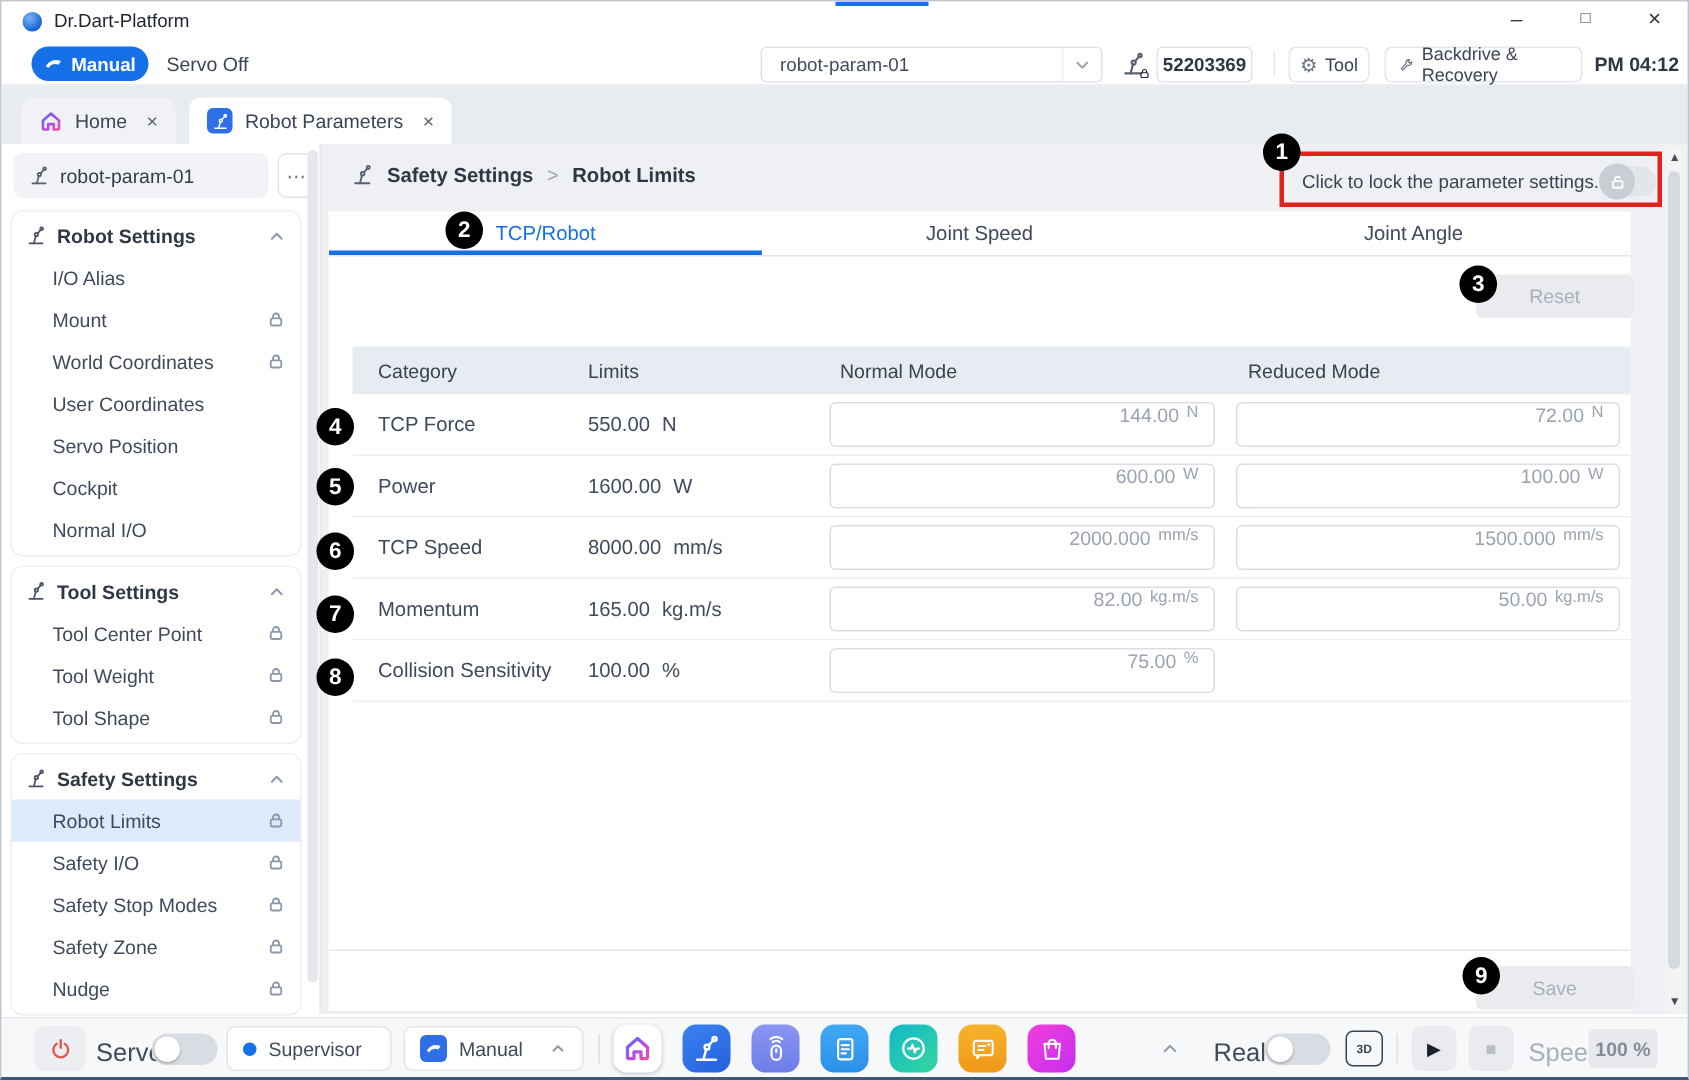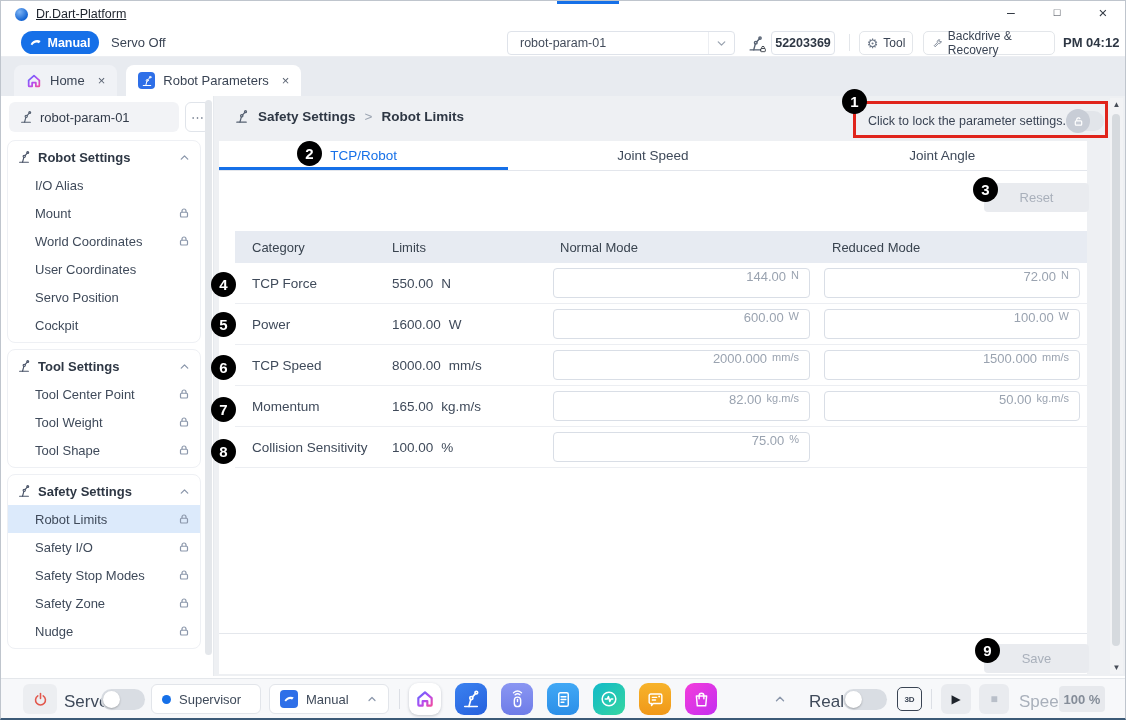--- a/index.html
+++ b/index.html
@@ -6,21 +6,21 @@
   *{box-sizing:border-box;}
   .win{position:relative;width:1126px;height:720px;background:#fff;
        border:1px solid #bfc5cd;border-bottom:2px solid #3c5a77;overflow:hidden;
        font-family:"Liberation Sans",sans-serif;-webkit-font-smoothing:antialiased;}
   .ic{display:inline-block;vertical-align:middle;}
 
   
   .titlebar{position:absolute;top:0;left:0;right:0;height:27px;background:#fff;}
   .logo{position:absolute;left:14px;top:7px;width:13px;height:13px;border-radius:50%;
         background:radial-gradient(circle at 35% 30%,#7db4f5,#1464d2 70%);}
-  .apptitle{position:absolute;left:35px;top:6px;font-size:12.5px;color:#1d232c;text-decoration:underline;}
+  .apptitle{position:absolute;left:35px;top:6px;font-size:12.5px;color:#1d232c;}
   .winctl{position:absolute;right:14px;top:3px;display:flex;gap:30px;color:#343b45;}
   .winctl span{width:16px;text-align:center;cursor:default;}
   .ctl-min{font-size:14px;} .ctl-max{font-size:11px;padding-top:2px;} .ctl-close{font-size:15px;}
   .topstrip{position:absolute;top:0;left:556px;width:62px;height:3px;background:#1670e8;}
 
   
   .toolbar{position:absolute;top:27px;left:0;right:0;height:29px;background:#fff;border-bottom:1px solid #eceef2;}
   .btn-manual{position:absolute;left:20px;top:3px;width:78px;height:23px;background:#1670e8;border-radius:12px;
       color:#fff;display:flex;align-items:center;justify-content:center;gap:5px;font-size:12.5px;font-weight:700;}
   .servo-off{position:absolute;left:110px;top:7px;font-size:13px;color:#3a4454;}
@@ -364,20 +364,23 @@
             </div>
           <div class="sitem">
               <span>User Coordinates</span>
             </div>
           <div class="sitem">
               <span>Servo Position</span>
             </div>
           <div class="sitem">
               <span>Cockpit</span>
             </div>
+          <div class="sitem">
+              <span>Normal I/O</span>
+            </div>
         </div>
 
         <div class="sgroup">
           <div class="sgh">
             <svg class="ic" width="14" height="14" viewBox="0 0 24 24">
                 <use href="#i-robot"></use>
               </svg>
             <span>Tool Settings</span>
             <svg class="ic chev-up" width="13" height="13" viewBox="0 0 24 24">
                 <use href="#i-chevup"></use>

